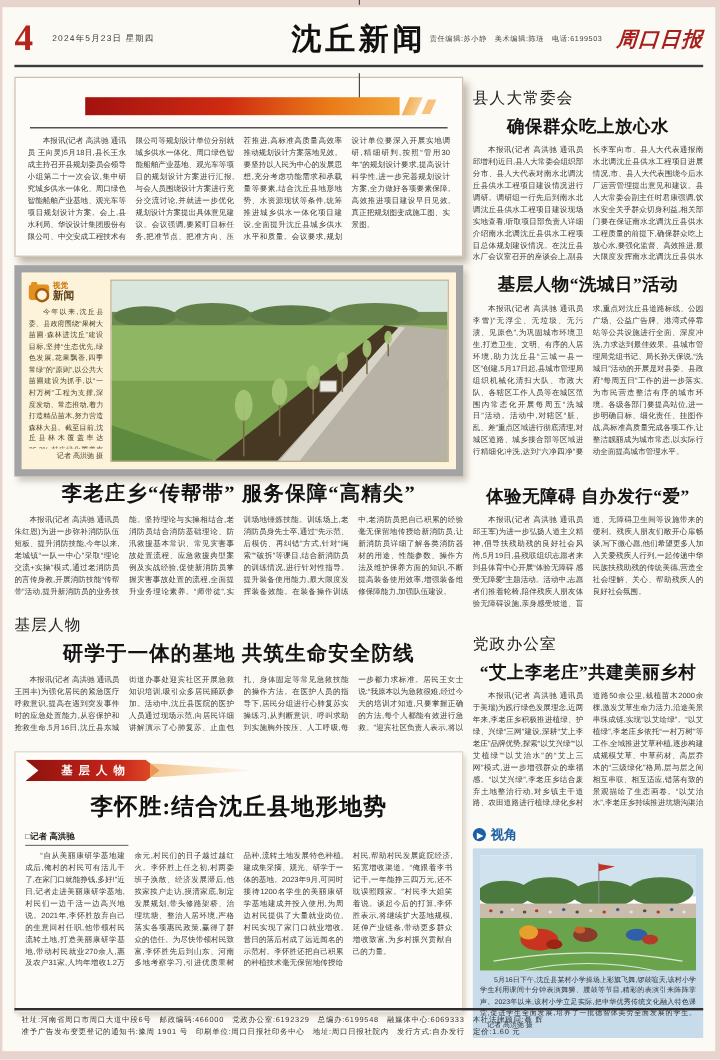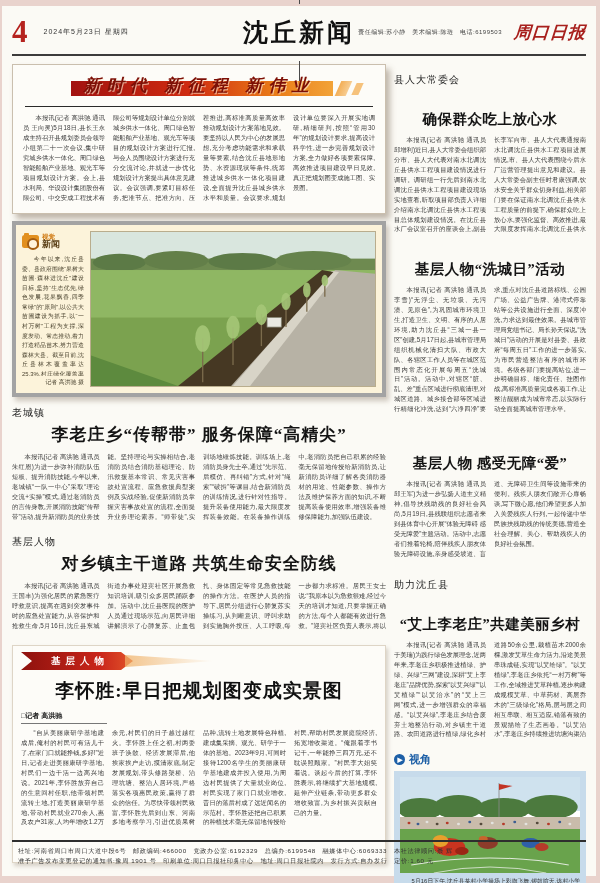--- a/index.html
+++ b/index.html
@@ -37,55 +37,55 @@
   .ribbon::before { content:""; position:absolute; right:-28px; top:2px; width:7px; height:80%;
             background:#f6c27c; transform:skewX(-24deg); }
   .banner-text { position:absolute; width:100%; top:1px; text-align:center;
             font:italic bold 17px "DejaVu Serif",serif; color:#7d0f06; letter-spacing:6px;
             text-shadow:1px 1px 0 rgba(255,240,214,.65); }
   .banner-rule { border-bottom:1.5px solid #2a2a2a; margin:5px 2px 6px; }
   .lead-head { text-align:center; font:900 21px "Liberation Serif",serif; letter-spacing:2px; color:#0f0f0f; margin:3px 0 8px; }
   .h-lead { height:90px; }
 
   
-  .photo-panel { margin-top:7px; background:#fcf3da; border:4px solid #a3a3a3; box-shadow:3px 4px 5px rgba(120,100,80,.35);
+  .photo-panel { margin-top:7px; background:#fcf3da; border:6px solid #a3a3a3; box-shadow:3px 4px 5px rgba(120,100,80,.35);
                  padding:6px; display:flex; gap:6px; height:176px; }
   .pcap-col { width:62px; display:flex; flex-direction:column; }
   .vlogo { display:flex; align-items:center; gap:3px; margin:2px 0 5px; }
   .cam-icon { width:17px; height:13px; background:#e2901f; border-radius:2.5px; position:relative; flex:none; }
   .cam-icon::before { content:""; position:absolute; left:5px; top:2.5px; width:8px; height:8px; border-radius:50%;
                       background:#fff3da; border:2px solid #a35c10; }
   .cam-icon::after { content:""; position:absolute; left:1.5px; top:-2px; width:5px; height:3px; background:#e2901f; border-radius:1px; }
   .vlogo-text { display:flex; flex-direction:column; line-height:1.1; }
   .vlogo-line1 { font-size:6.5px; color:#d07a12; font-weight:bold; }
   .vlogo-line2 { font-size:9px; color:#5a3f16; font-weight:bold; }
   .pcap { font-size:5.9px; line-height:1.62; color:#4a432f; text-align:justify; flex:1; overflow:hidden; text-indent:2em; }
   .pcredit { font-size:5.9px; color:#4a432f; text-align:right; padding-top:2px; }
   .photo1 { flex:1; border:1px solid #b9ad8d; height:100%; }
 
   
-  .sec-label { font-size:10px; color:#222; margin:9px 0 2px; letter-spacing:1px; }
+  .sec-label { font-size:13px; color:#222; margin:9px 0 2px; letter-spacing:1px; }
   .article h2 { text-align:center; font:900 17px "Liberation Serif",serif; color:#141414; margin:3px 0 6px; letter-spacing:1px; }
   .h-lc { height:74px; }
   .h-dc { height:55px; }
 
   
   .jiceng-box { margin-top:9px; border:1px solid #ded5c6; box-shadow:2px 3px 4px rgba(130,110,90,.3); padding:6px 8px 8px; background:#fdfcf8; }
   .ribbon-label { display:flex; align-items:center; }
   .rl-band { background:linear-gradient(90deg,#8e120e,#c9251a 70%,#e2542a); color:#fff; font-size:9.5px; font-weight:bold;
              letter-spacing:5px; padding:2.5px 24px 2.5px 30px;
              clip-path:polygon(0 0,calc(100% - 12px) 0,100% 50%,calc(100% - 12px) 100%,0 100%,11px 50%); }
   .rl-swoosh { width:90px; height:12px; margin-left:-8px; opacity:.75;
              background:linear-gradient(90deg,#f0b269,rgba(240,178,105,0)); clip-path:polygon(0 0,100% 50%,0 100%); }
   .jc-head { text-align:center; font:900 19px "Liberation Serif",serif; color:#101010; margin:8px 0 7px; letter-spacing:1px; }
   .byline { font-size:7px; font-weight:bold; color:#222; border-bottom:1px solid #777; width:86px; padding-bottom:2px; margin-bottom:4px; }
   .h-jc { height:126px; }
 
   
-  .col-right h3 { text-align:center; font:900 14.5px "Liberation Serif",serif; color:#141414; margin:23px 0 6px; letter-spacing:.5px; }
+  .col-right h3 { text-align:center; font:900 14.5px "Liberation Serif",serif; color:#141414; margin:5px 0 6px; letter-spacing:.5px; }
   .h-rd { height:102px; } .h-xc { height:146px; } .h-wza { height:90px; } .h-llz { height:102px; }
 
   .shijiao-label { display:flex; align-items:center; gap:4px; margin:10px 0 4px; color:#1d5fa6; font-weight:bold; font-size:11px; }
   .sj-icon { width:11px; height:11px; border-radius:50%; background:#1d5fa6; color:#fff; font-size:6.5px;
              display:flex; align-items:center; justify-content:center; padding-left:1px; }
   .shijiao-box { background:#c7dbeb; padding:6px 6px 5px; }
   .photo2 { width:100%; height:96px; display:block; background:#fff; }
   .sj-cap { font-size:5.8px; line-height:1.62; color:#333; margin-top:4px; text-align:justify; text-indent:2em; }
   .sj-credit { margin-left:6px; white-space:nowrap; }
 
@@ -112,21 +112,20 @@
     </div>
   </header>
 
   <main class="content">
 
     <div class="col-left">
 
       <section class="lead-box">
         <div class="banner">
           <div class="ribbon"></div>
-          <div class="banner-text">新时代 新征程 新伟业</div>
         </div>
         <div class="banner-rule"></div>
         <div class="body cols4 h-lead">本报讯(记者 高洪驰 通讯员 王向灵)5月18日,县长王永成主持召开县规划委员会领导小组第二十一次会议,集中研究城乡供水一体化、周口绿色智能船舶产业基地、观光车等项目规划设计方案。会上,县水利局、华设设计集团股份有限公司、中交安成工程技术有限公司等规划设计单位分别就城乡供水一体化、周口绿色智能船舶产业基地、观光车等项目的规划设计方案进行汇报,与会人员围绕设计方案进行充分交流讨论,并就进一步优化规划设计方案提出具体意见建议。会议强调,要紧盯目标任务,把准节点、把准方向、压茬推进,高标准高质量高效率推动规划设计方案落地见效。要坚持以人民为中心的发展思想,充分考虑功能需求和承载量等要素,结合沈丘县地形地势、水资源现状等条件,统筹推进城乡供水一体化项目建设,全面提升沈丘县城乡供水水平和质量。会议要求,规划设计单位要深入开展实地调研,精细研判,按照“管用30年”的规划设计要求,提高设计科学性,进一步完善规划设计方案,全力做好各项要素保障,高效推进项目建设早日见效,真正把规划图变成施工图、实景图。</div>
       </section>
 
       <section class="photo-panel">
         <div class="pcap-col">
           <div class="vlogo">
             <span class="cam-icon"></span>
             <span class="vlogo-text">
@@ -164,56 +163,55 @@
               <ellipse cx="150" cy="100" rx="7" ry="12"></ellipse>
             <ellipse cx="180" cy="87" rx="6" ry="11"></ellipse>
               <ellipse cx="206" cy="73" rx="5" ry="9"></ellipse>
             <ellipse cx="228" cy="61" rx="4" ry="8"></ellipse>
               <ellipse cx="247" cy="51" rx="3.5" ry="6"></ellipse>
           </g>
         </svg>
       </section>
 
       <section class="article">
-        <div class="sec-label">老城镇</div>
         <h2>李老庄乡“传帮带” 服务保障“高精尖”</h2>
         <div class="body cols4 h-lc">本报讯(记者 高洪驰 通讯员 朱红恩)为进一步弥补消防队伍短板、提升消防技能,今年以来,老城镇“一队一中心”采取“理论交流+实操”模式,通过老消防员的言传身教,开展消防技能“传帮带”活动,提升新消防员的业务技能。坚持理论与实操相结合,老消防员结合消防基础理论、防汛救援基本常识、常见灾害事故处置流程、应急救援典型案例及实战经验,促使新消防员掌握灾害事故处置的流程,全面提升业务理论素养。“师带徒”,实训场地锤炼技能。训练场上,老消防员身先士卒,通过“先示范、后模仿、再纠错”方式,针对“绳索”“破拆”等课目,结合新消防员的训练情况,进行针对性指导。提升装备使用能力,最大限度发挥装备效能。在装备操作训练中,老消防员把自己积累的经验毫无保留地传授给新消防员,让新消防员详细了解各类消防器材的用途、性能参数、操作方法及维护保养方面的知识,不断提高装备使用效率,增强装备维修保障能力,加强队伍建设。</div>
       </section>
 
       <section class="article">
         <div class="sec-label">基层人物</div>
-        <h2>对乡镇主干道路 共筑生命安全防线</h2>
+        <h2>研学于一体的基地 共筑生命安全防线</h2>
         <div class="body cols4 h-dc">本报讯(记者 高洪驰 通讯员 王国丰)为强化居民的紧急医疗呼救意识,提高在遇到突发事件时的应急处置能力,从容保护和抢救生命,5月16日,沈丘县东城街道办事处迎宾社区开展急救知识培训,吸引众多居民踊跃参加。活动中,沈丘县医院的医护人员通过现场示范,向居民详细讲解演示了心肺复苏、止血包扎、身体固定等常见急救技能的操作方法。在医护人员的指导下,居民分组进行心肺复苏实操练习,从判断意识、呼叫求助到实施胸外按压、人工呼吸,每一步都力求标准。居民王女士说:“我原本以为急救很难,经过今天的培训才知道,只要掌握正确的方法,每个人都能有效进行急救。”迎宾社区负责人表示,将以此次培训为契机,持续开展形式多样的急救知识培训,不断提升居民的安全意识和自救互救能力。</div>
       </section>
 
       <section class="jiceng-box">
         <div class="ribbon-label">
           <span class="rl-band">基层人物</span>
           <span class="rl-swoosh"></span>
         </div>
-        <h2 class="jc-head">李怀胜:早日把规划图变成实景图</h2>
+        <h2 class="jc-head">李怀胜:结合沈丘县地形地势</h2>
         <div class="byline">□记者 高洪驰</div>
         <div class="body cols4 h-jc">“自从美丽康研学基地建成后,俺村的村民可有活儿干了,在家门口就能挣钱,多好!”近日,记者走进美丽康研学基地,村民们一边干活一边高兴地说。2021年,李怀胜放弃自己的生意回村任职,他带领村民流转土地,打造美丽康研学基地,带动村民就业270余人,惠及农户31家,人均年增收1.2万余元,村民们的日子越过越红火。李怀胜上任之初,村两委班子涣散、经济发展滞后,他挨家挨户走访,摸清家底,制定发展规划,带头修路架桥、治理坑塘、整治人居环境,严格落实各项惠民政策,赢得了群众的信任。为尽快带领村民致富,李怀胜先后到山东、河南多地考察学习,引进优质果树品种,流转土地发展特色种植,建成集采摘、观光、研学于一体的基地。2023年9月,可同时接待1200名学生的美丽康研学基地建成并投入使用,为周边村民提供了大量就业岗位,村民实现了家门口就业增收,昔日的落后村成了远近闻名的示范村。李怀胜还把自己积累的种植技术毫无保留地传授给村民,帮助村民发展庭院经济,拓宽增收渠道。“俺跟着李书记干,一年能挣三四万元,还不耽误照顾家。”村民李大姐笑着说。谈起今后的打算,李怀胜表示,将继续扩大基地规模,延伸产业链条,带动更多群众增收致富,为乡村振兴贡献自己的力量。</div>
       </section>
 
     </div>
 
     <div class="col-right">
 
       <div class="sec-label">县人大常委会</div>
       <h3>确保群众吃上放心水</h3>
       <div class="body cols2 h-rd">本报讯(记者 高洪驰 通讯员 邱增利)近日,县人大常委会组织部分市、县人大代表对南水北调沈丘县供水工程项目建设情况进行调研。调研组一行先后到南水北调沈丘县供水工程项目建设现场实地查看,听取项目部负责人详细介绍南水北调沈丘县供水工程项目总体规划建设情况。在沈丘县水厂会议室召开的座谈会上,副县长李军向市、县人大代表通报南水北调沈丘县供水工程项目进展情况,市、县人大代表围绕今后水厂运营管理提出意见和建议。县人大常委会副主任时君康强调,饮水安全关乎群众切身利益,相关部门要在保证南水北调沈丘县供水工程质量的前提下,确保群众吃上放心水,要强化监督、高效推进,最大限度发挥南水北调沈丘县供水工程项目的经济效益、生态效益和社会效益,要加强运营管理,做好水费的调度和分配,进一步扩大供水区域。</div>
 
       <h3>基层人物“洗城日”活动</h3>
       <div class="body cols2 h-xc">本报讯(记者 高洪驰 通讯员 李雪)“无浮尘、无垃圾、无污渍、见原色”,为巩固城市环境卫生,打造卫生、文明、有序的人居环境,助力沈丘县“三城一县一区”创建,5月17日起,县城市管理局组织机械化清扫大队、市政大队、各辖区工作人员等在城区范围内常态化开展每周五“洗城日”活动。活动中,对辖区“脏、乱、差”重点区域进行彻底清理,对城区道路、城乡接合部等区域进行精细化冲洗,达到“六净四净”要求,重点对沈丘县道路标线、公园广场、公益广告牌、港湾式停靠站等公共设施进行全面、深度冲洗,力求达到最佳效果。县城市管理局党组书记、局长孙天保说,“洗城日”活动的开展是对县委、县政府“每周五日”工作的进一步落实,为市民营造整洁有序的城市环境。各级各部门要提高站位,进一步明确目标、细化责任、挂图作战,高标准高质量完成各项工作,让整洁靓丽成为城市常态,以实际行动全面提高城市管理水平。</div>
 
-      <h3>基层人物 感受无障“爱”</h3>
+      <h3>体验无障碍 自办发行“爱”</h3>
       <div class="body cols2 h-wza">本报讯(记者 高洪驰 通讯员 邱王军)为进一步弘扬人道主义精神,倡导扶残助残的良好社会风尚,5月19日,县残联组织志愿者来到县体育中心开展“体验无障碍 感受无障爱”主题活动。活动中,志愿者们推着轮椅,陪伴残疾人朋友体验无障碍设施,亲身感受坡道、盲道、无障碍卫生间等设施带来的便利。残疾人朋友们敞开心扉畅谈,写下微心愿,他们希望更多人加入关爱残疾人行列,一起传递中华民族扶残助残的传统美德,营造全社会理解、关心、帮助残疾人的良好社会氛围。</div>
 
-      <div class="sec-label">助力沈丘县</div>
+      <div class="sec-label">党政办公室</div>
       <h3>“艾上李老庄”共建美丽乡村</h3>
       <div class="body cols2 h-llz">本报讯(记者 高洪驰 通讯员 于美瑞)为践行绿色发展理念,近两年来,李老庄乡积极推进植绿、护绿、兴绿“三网”建设,深耕“艾上李老庄”品牌优势,探索“以艾兴绿”“以艾植绿”“以艾治水”的“艾上三网”模式,进一步增强群众的幸福感。“以艾兴绿”,李老庄乡结合废弃土地整治行动,对乡镇主干道路、农田道路进行植绿,绿化乡村道路50余公里,栽植苗木2000余棵,激发艾草生命力活力,沿途美景串珠成链,实现“以艾绘绿”。“以艾植绿”,李老庄乡依托“一村万树”等工作,全域推进艾草种植,逐步构建成规模艾草、中草药材、高层乔木的“三级绿化”格局,层与层之间相互串联、相互适应,错落有致的景观描绘了生态画卷。“以艾治水”,李老庄乡持续推进坑塘沟渠治理、疏浚坑塘工作,动用机械150余台次,清淤坑塘150余处,整治沟渠73公里,结合艾草根系固土等特点,在沟渠、河道两旁种植艾草,打造“艾草绿廊”,防止水土流失,实现“以艾治水”。李老庄乡“艾上三网”建设成果极大激发了广大干部、群众的干劲和信心。下一步,李老庄乡将坚持以人民为中心的发展思想,持续推进“艾上三网”建设,进一步提高人民群众的生活品质。</div>
 
       <div class="shijiao-label">
         <span class="sj-icon">▶</span>
         <span>视角</span>
       </div>
       <div class="shijiao-box">
         <svg class="photo2" viewBox="0 0 160 96" preserveAspectRatio="none">
           <rect x="0" y="0" width="160" height="34" fill="#cfe2ee"></rect>

